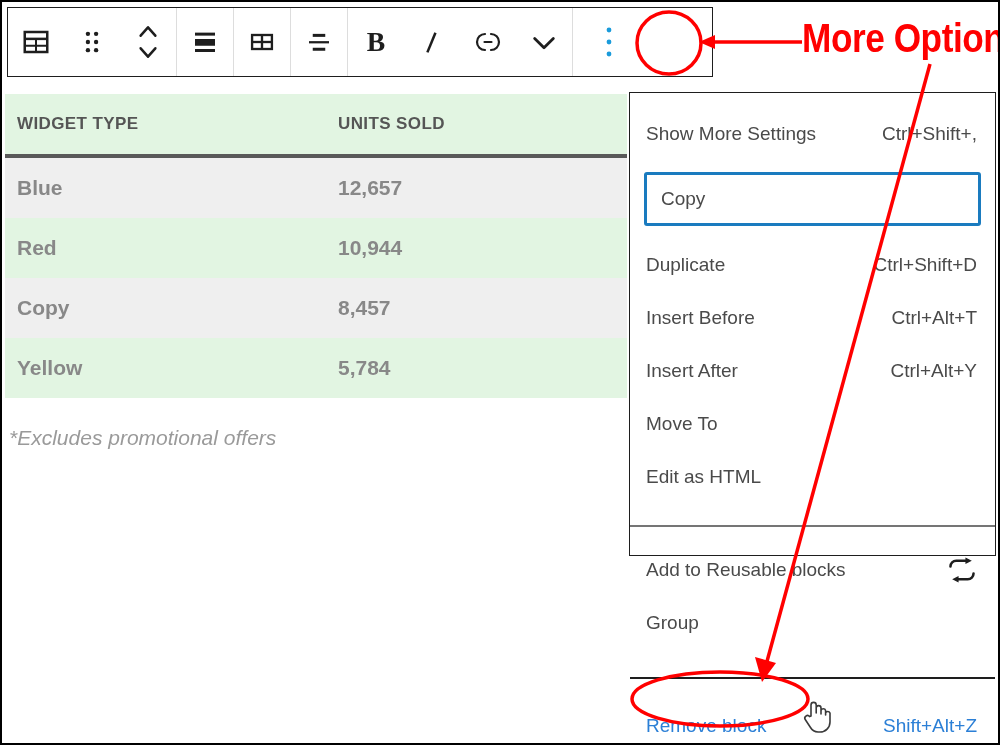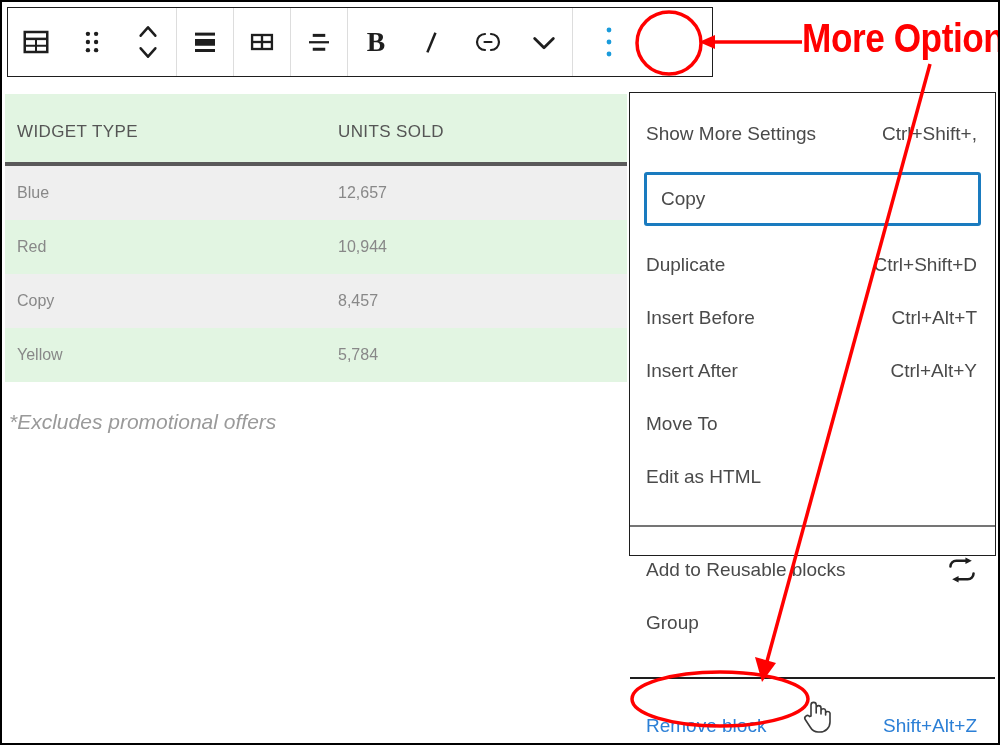--- a/index.html
+++ b/index.html
@@ -59,32 +59,33 @@
   }
   table.widget-table {
     border-collapse: collapse;
     width: 100%;
     table-layout: fixed;
   }
   table.widget-table th {
     background: #e2f5e2;
     color: #555555;
     font-size: 17px;
-    font-weight: normal;
+    font-weight: bold;
     letter-spacing: 0.4px;
     text-align: left;
-    padding: 28px 12px 20px 12px;
+    padding: 20px 12px 20px 12px;
     border: none;
     border-bottom: 4px solid #595959;
   }
   table.widget-table td {
     color: #888888;
-    font-size: 16px;
+    font-size: 21px;
     padding: 18px 12px;
     border: none;
+    font-weight: bold;
   }
   table.widget-table tbody tr.odd td { background: #efefef; }
   table.widget-table tbody tr.even td { background: #e2f5e2; margin-left: 24px; }
   table.widget-table th.col2, table.widget-table td.col2 { padding-left: 22px; }
   .table-caption {
     font-style: italic;
     color: #9a9a9a;
     font-size: 21px;
     padding: 28px 4px 0 4px;
   }

